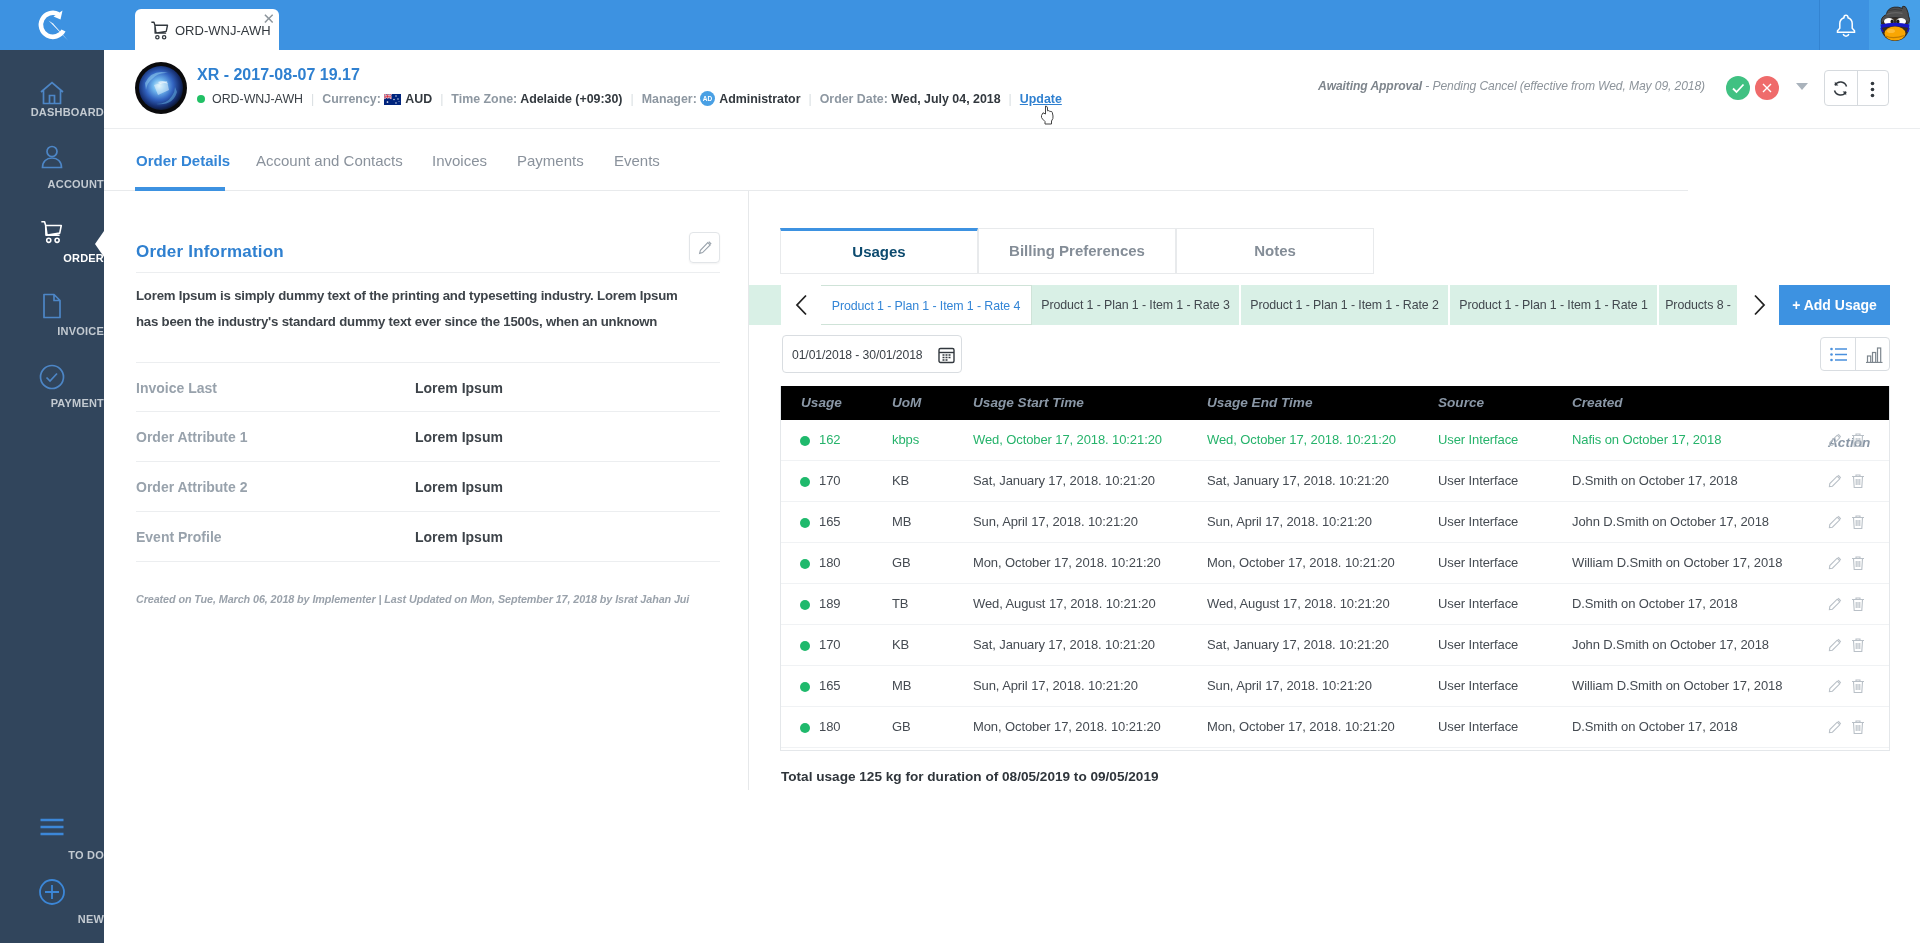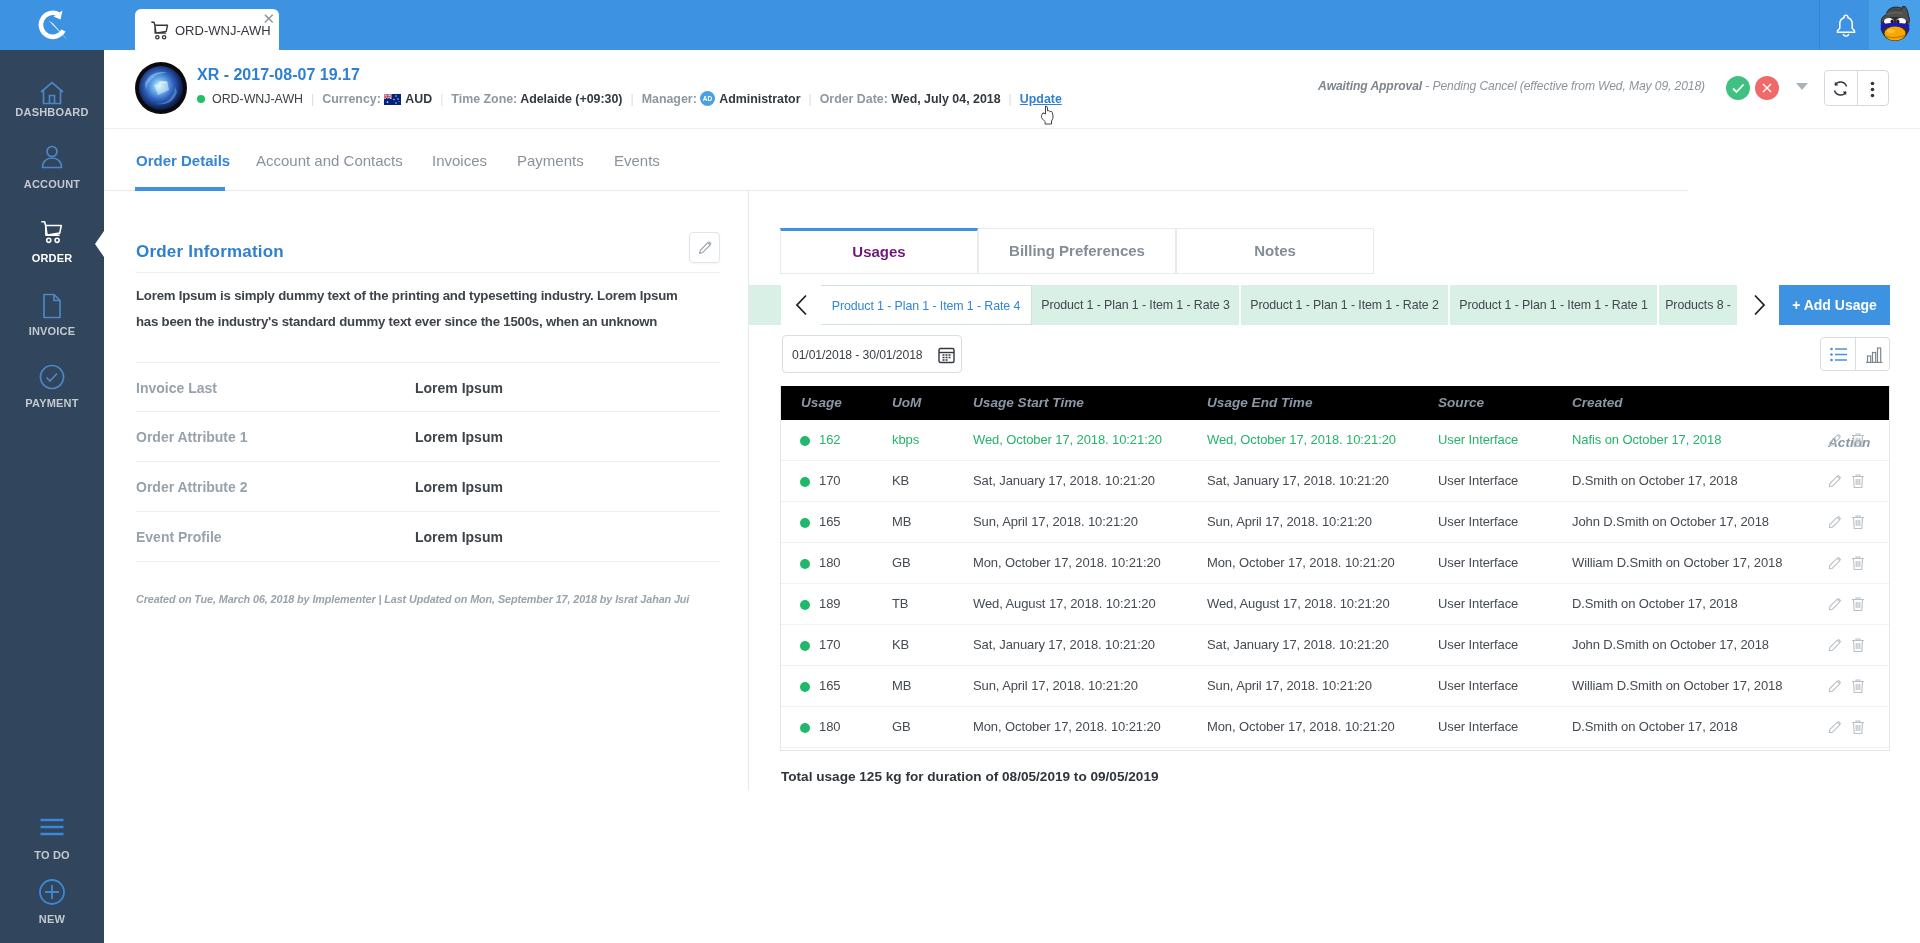--- a/index.html
+++ b/index.html
@@ -2,21 +2,21 @@
 <html><head>
 <meta charset="utf-8">
 <style>
 * { margin:0; padding:0; box-sizing:border-box; }
 html,body { width:1920px; height:943px; background:#fff; font-family:"Liberation Sans",sans-serif; overflow:hidden; }
 body { position:relative; }
 
 
 #sidebar { position:absolute; left:0; top:0; width:104px; height:943px; background:#31455c; z-index:5; }
 #logo { position:absolute; left:0; top:0; width:104px; height:50px; background:#3d92e1; }
-.navitem { position:absolute; left:0; width:104px; text-align:center; }
+.navitem { position:absolute; left:0; width:104px; text-align:right; }
 .navitem .lbl { position:absolute; left:0; width:104px; font-size:11px; font-weight:bold; color:#c3cad1; letter-spacing:.2px; }
 .navitem.active .lbl { color:#fff; }
 .navitem svg { display:block; margin:0 auto; }
 #notch { position:absolute; left:95px; top:231px; width:0; height:0; border-top:13px solid transparent; border-bottom:13px solid transparent; border-right:9px solid #fff; z-index:6; }
 
 
 #topbar { position:absolute; left:104px; top:0; width:1816px; height:50px; background:#3d92e1; }
 #toptab { position:absolute; left:31px; top:9px; width:144px; height:41px; background:#fff; border-radius:6px 6px 0 0; }
 #toptab .t { position:absolute; left:40px; top:14px; font-size:13px; color:#32383e; }
 #toptab .x { position:absolute; right:4px; top:3px; font-size:15px; color:#8d959c; line-height:14px; }
@@ -56,21 +56,21 @@
 #editbtn { position:absolute; left:689px; top:232px; width:31px; height:31px; border:1px solid #e2e5e8; border-radius:4px; box-shadow:0 1px 2px rgba(0,0,0,.05); }
 #oi-sep1 { position:absolute; left:136px; top:272px; width:584px; height:1px; background:#eceef0; }
 #oi-para { position:absolute; left:136px; top:283px; width:620px; font-size:13.2px; font-weight:bold; color:#3d4349; line-height:26px; letter-spacing:-.2px; white-space:nowrap; }
 .fieldrow { position:absolute; left:136px; width:584px; height:50px; border-bottom:1px solid #eceef0; }
 .fieldrow .fl { position:absolute; left:0; top:17px; font-size:14px; font-weight:bold; color:#98a2ac; }
 .fieldrow .fv { position:absolute; left:279px; top:17px; font-size:14px; font-weight:bold; color:#3d4349; }
 #oi-foot { position:absolute; left:136px; top:593px; font-size:10.8px; letter-spacing:-.1px; font-style:italic; color:#9aa2ab; font-weight:bold; }
 
 
 .rtab { position:absolute; top:228px; width:198px; height:46px; background:#fff; border:1px solid #e8eaec; text-align:center; line-height:44px; font-size:15px; font-weight:bold; color:#848d97; }
-.rtab.act { border-top:3px solid #3d92e1; color:#701a75; }
+.rtab.act { border-top:3px solid #3d92e1; color:#0c4a6e; }
 
 
 #strip { position:absolute; left:749px; top:285px; width:1030px; height:40px; background:#d9f0e6; }
 .ptab { position:absolute; top:285px; height:40px; white-space:nowrap; overflow:hidden; background:#d9f0e6; text-align:center; line-height:40px; font-size:12.4px; letter-spacing:-.1px; color:#42484e; border-right:2px solid #fff; }
 .ptab.act { background:#fff; border:1px solid #cfe3d8; color:#3385d6; }
 .chevbox { position:absolute; top:285px; width:40px; height:40px; background:#fff; text-align:center; }
 #addusage { position:absolute; left:1779px; top:285px; width:111px; height:40px; z-index:4; background:#3d92e1; color:#fff; font-size:14px; font-weight:bold; text-align:center; line-height:40px; }
 
 
 #daterange { position:absolute; left:782px; top:335px; width:180px; height:38px; border:1px solid #d9dde1; border-radius:4px; background:#fff; }

